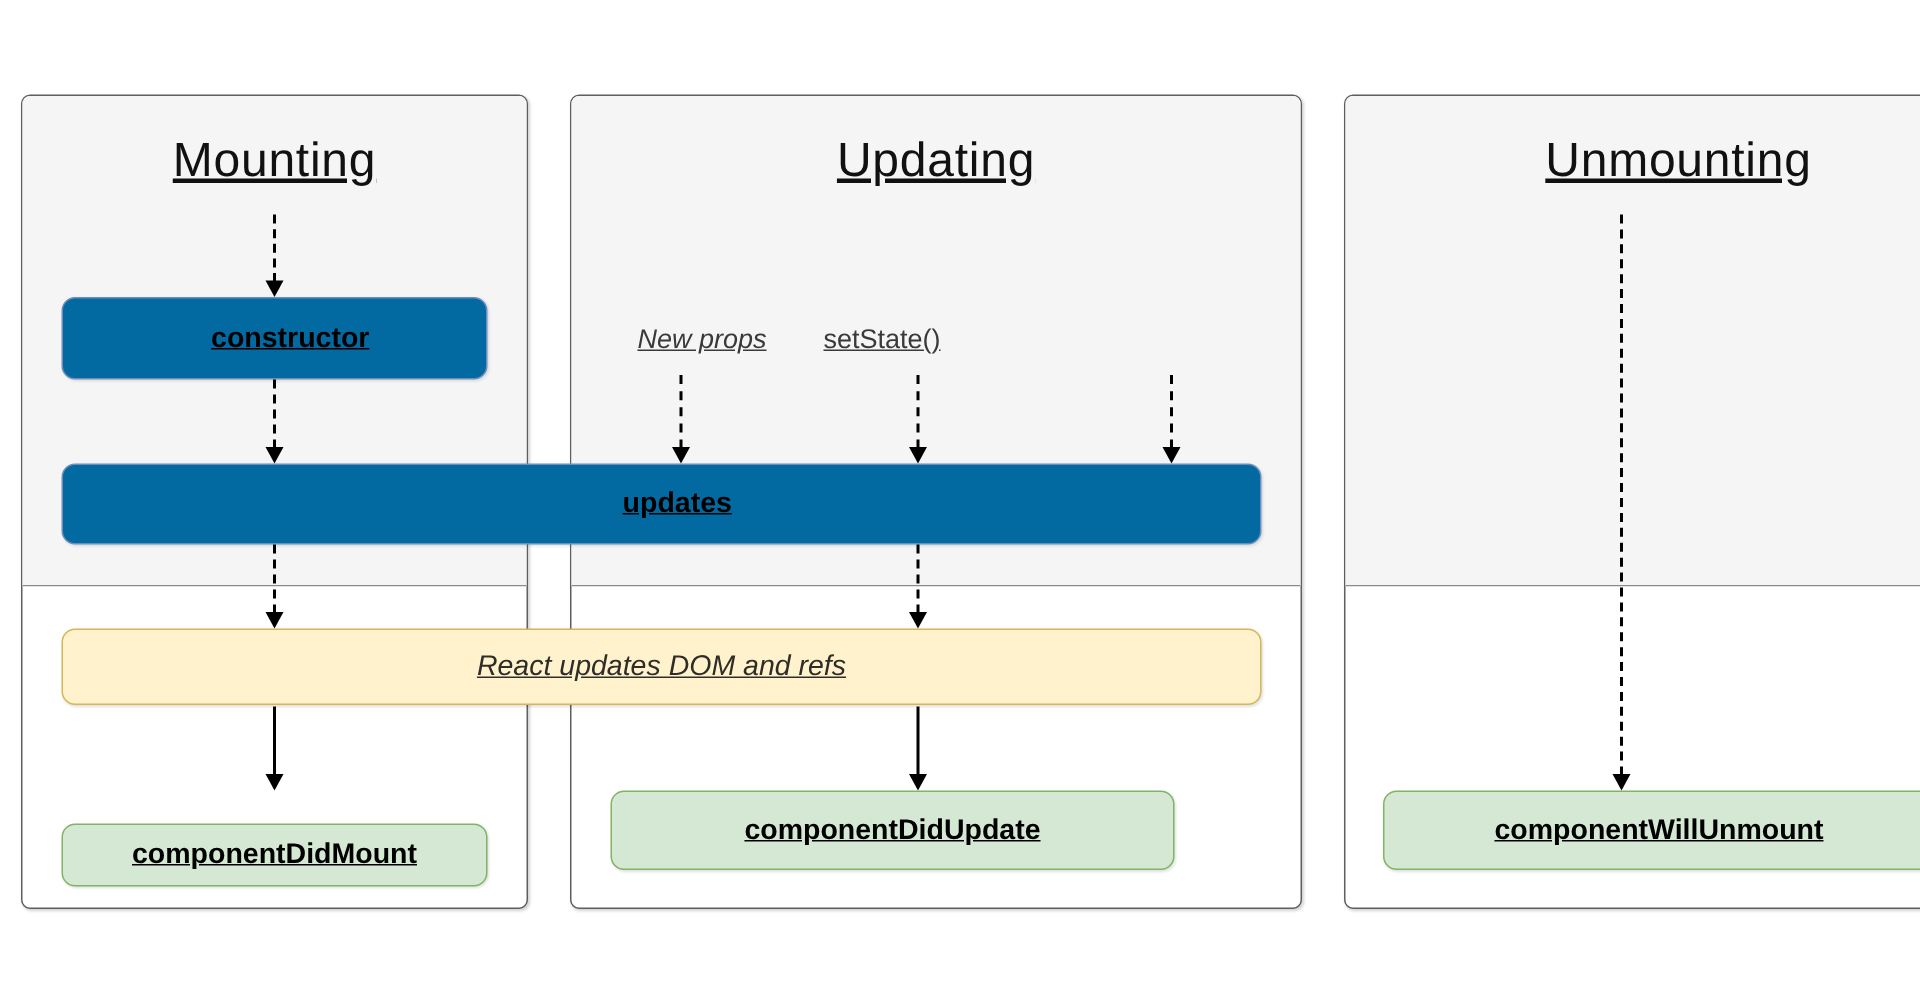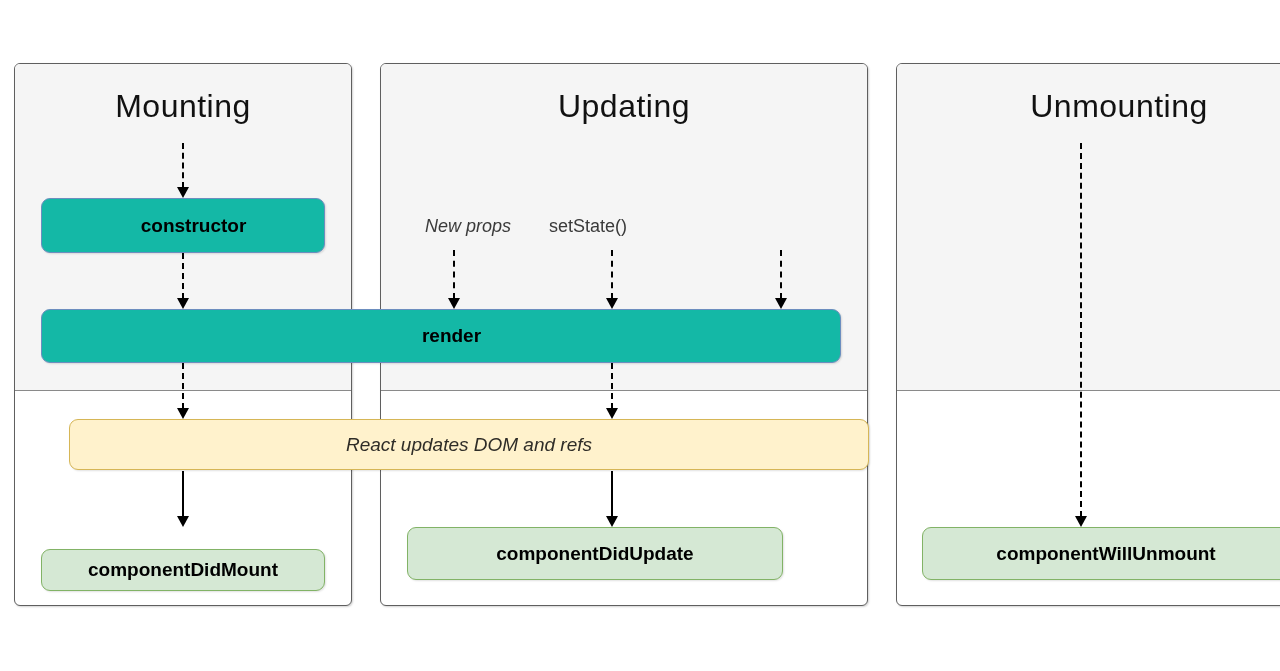--- a/index.html
+++ b/index.html
@@ -1,15 +1,15 @@
 <!DOCTYPE html>
 <html><head>
 <meta charset="utf-8">
 <style>
-  * { box-sizing: border-box; margin: 0; padding: 0; }
+  * { box-sizing: border-box; margin: 0; padding: 0; text-decoration: underline; }
   html, body { width: 1280px; height: 671px; background: #ffffff; overflow: hidden; }
   body { font-family: "Liberation Sans", "DejaVu Sans", sans-serif; color: #000; }
   #stage { position: relative; width: 1280px; height: 671px; background: #ffffff; }
 
   
   .panel {
     position: absolute; top: 63px; height: 543px;
     border: 1.5px solid #5f5f5f; border-radius: 6px;
     background: #ffffff;
     box-shadow: 1px 1px 2px rgba(0,0,0,0.18);
@@ -26,27 +26,27 @@
     letter-spacing: 0.5px;
   }
 
   
   .node {
     position: absolute; z-index: 5;
     display: flex; align-items: center; justify-content: center;
     border-radius: 9px; font-size: 19px;
     box-shadow: 1px 1px 2px rgba(0,0,0,0.12);
   }
-  .node.blue   { background: #14b8a6; border: 1.5px solid #6c8ebf; font-weight: 700; padding-left: 21px; }
+  .node.blue   { background: #0369a1; border: 1.5px solid #6c8ebf; font-weight: 700; padding-left: 21px; }
   .node.green  { background: #d5e8d4; border: 1.5px solid #82b366; font-weight: 700; }
   .node.yellow { background: #fff2cc; border: 1.5px solid #d6b656; font-style: italic; font-weight: 400; color: #2f2d28; }
 
   #node-constructor            { left: 41px;  top: 198px; width: 284px; height: 55px; }
   #node-render                 { left: 41px;  top: 309px; width: 800px; height: 54px; }
-  #node-react-updates          { left: 41px;  top: 419px; width: 800px; height: 51px; margin-left: 28px; }
+  #node-react-updates          { left: 41px;  top: 419px; width: 800px; height: 51px; }
   #node-component-did-mount    { left: 41px;  top: 527px; width: 284px; height: 42px; margin-top: 22px; }
   #node-component-did-update   { left: 407px; top: 527px; width: 376px; height: 53px; }
   #node-component-will-unmount { left: 922px; top: 527px; width: 368px; height: 53px; }
 
   
   .trigger-label {
     position: absolute; top: 216px; width: 180px; z-index: 4;
     text-align: center; font-size: 18px; color: #3a3a3a;
   }
   .trigger-label.italic { font-style: italic; }
@@ -96,21 +96,21 @@
 
   <div class="panel" style="left:896px; width:446px;">
     <div class="panel-top"></div>
     <div class="panel-title">Unmounting</div>
   </div>
 
   <div class="trigger-label italic" id="label-new-props">New props</div>
   <div class="trigger-label" id="label-set-state">setState()</div>
 
   <div class="node blue" id="node-constructor">constructor</div>
-  <div class="node blue" id="node-render">render</div>
+  <div class="node blue" id="node-render">updates</div>
   <div class="node yellow" id="node-react-updates">React updates DOM and refs</div>
   <div class="node green" id="node-component-did-mount">componentDidMount</div>
   <div class="node green" id="node-component-did-update">componentDidUpdate</div>
   <div class="node green" id="node-component-will-unmount">componentWillUnmount</div>
 
   <div class="arrow dashed" id="arrow-mounting-start">
     <div class="stem"></div>
     <div class="head"></div>
   </div>
   <div class="arrow dashed" id="arrow-constructor-to-render">

